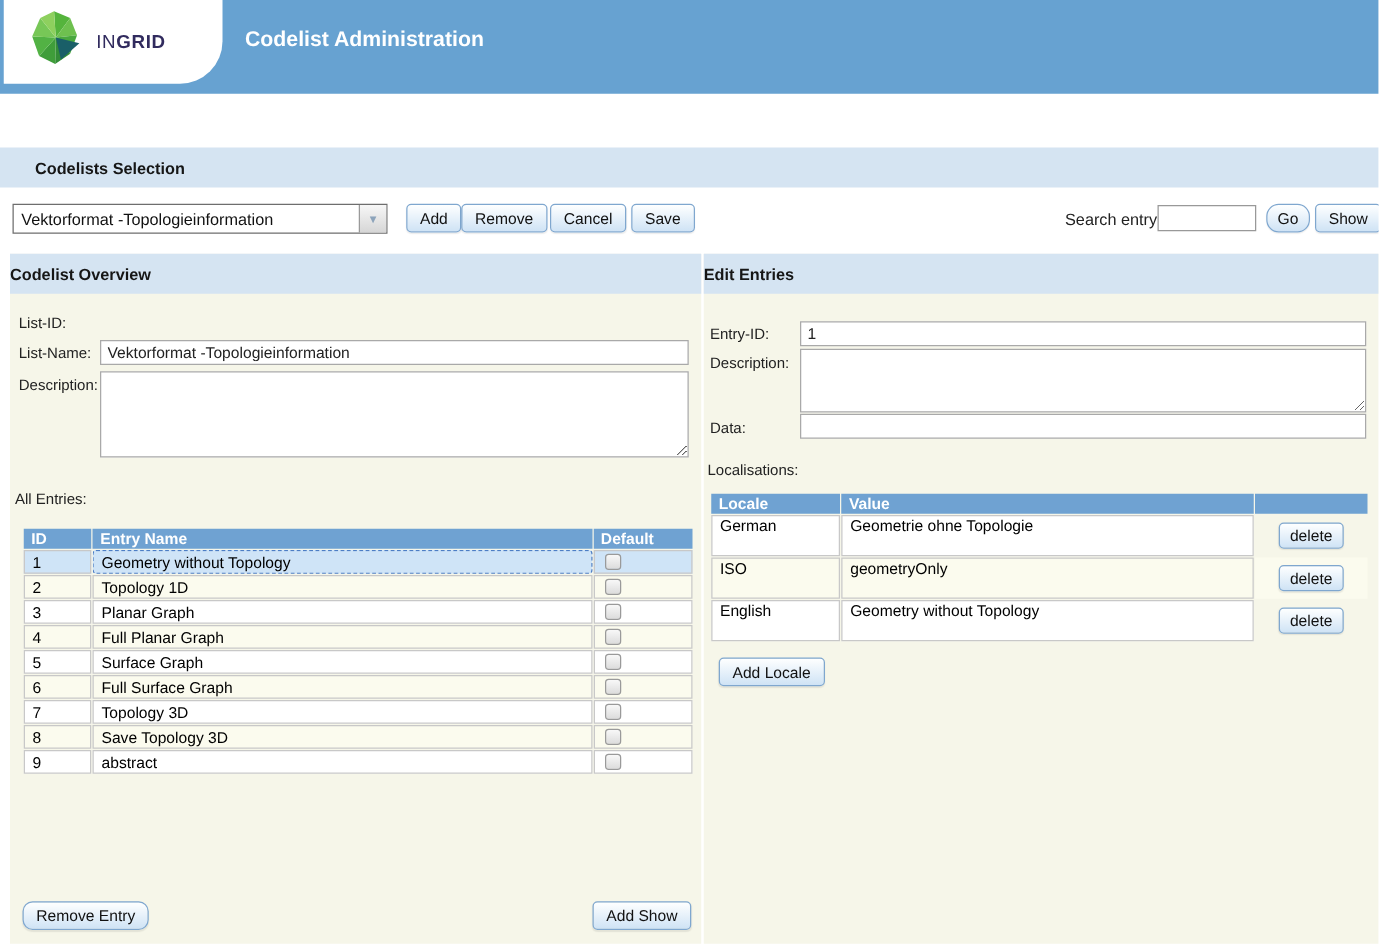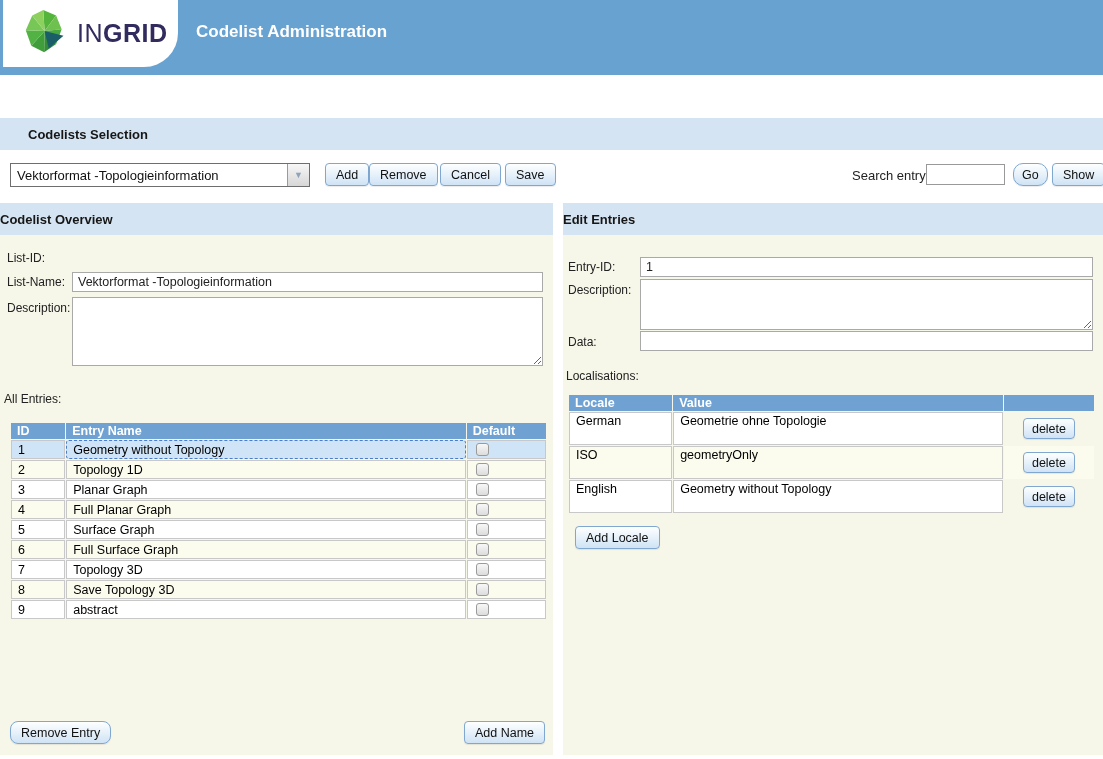--- a/index.html
+++ b/index.html
@@ -13,21 +13,21 @@
   }
   *{box-sizing:border-box;}
   body{margin:0;font-family:"Liberation Sans",sans-serif;background:#fff;}
   #screen{position:relative;width:1103px;height:759px;background:#fff;overflow:hidden;}
 
   
   .app-header{position:absolute;left:0;top:0;width:1103px;height:75px;background:var(--header-blue);}
   .logo-panel{position:absolute;left:3px;top:0;width:175px;height:67px;background:#fff;
               border-radius:0 0 34px 0;display:flex;align-items:center;}
   .gem{margin-left:20px;}
-  .logo-text{font-size:25px;color:var(--logo-navy);margin-left:8px;letter-spacing:.5px;}
+  .logo-text{font-size:15px;color:var(--logo-navy);margin-left:8px;letter-spacing:.5px;}
   .logo-text .thin{font-weight:400;}
   .logo-text .bold{font-weight:700;}
   .app-title{position:absolute;left:196px;top:22px;color:#fff;font-size:17px;font-weight:700;}
 
   
   .section-bar{position:absolute;height:32px;background:var(--section-bar-blue);
                display:flex;align-items:center;font-weight:700;font-size:13px;color:#161616;}
   .section-bar .bar-label{margin-left:28px;}
 
   
@@ -41,21 +41,21 @@
        border:1px solid #7fa7cf;border-radius:4px;background:linear-gradient(#feffff,#cfe3f5);
        font-size:12.5px;color:#111;padding:0 10px;height:23px;box-shadow:0 1px 1px rgba(0,0,0,.08);
        cursor:pointer;font-family:inherit;white-space:nowrap;}
   .btn-inline{position:static;}
   .search-label{position:absolute;left:852px;top:168px;font-size:13px;color:#222;}
   .search-input{position:absolute;left:926px;top:164px;width:79px;height:21px;border:1px solid #999;
                 font-size:13px;padding:0 4px;font-family:inherit;}
 
   
   .panel{position:absolute;top:203px;height:552px;background:var(--panel-background);}
-  .panel-left{left:0;width:553px;}
+  .panel-left{left:8px;width:553px;}
   .panel-right{left:563px;width:540px;}
   .panel-bar{position:absolute;left:0;top:0;width:100%;height:32px;background:var(--section-bar-blue);
              display:flex;align-items:center;font-weight:700;font-size:13px;color:#161616;}
   .form-label{position:absolute;font-size:12px;color:#222;white-space:nowrap;}
   .txt{position:absolute;border:1px solid #a9a9a9;background:#fff;font-size:12.5px;color:#222;
        padding:0 5px;font-family:inherit;height:20px;}
   .tarea{position:absolute;border:1px solid #a9a9a9;background:#fff;font-size:12.5px;color:#222;
          padding:2px 5px;font-family:inherit;resize:both;}
 
   
@@ -213,21 +213,21 @@
             <td>abstract</td>
             <td>
                 <div class="checkbox"></div>
               </td>
           </tr>
         </tbody>
       </table>
     </div>
 
     <button class="btn" style="left:10px;top:518px;border-radius:8px;">Remove Entry</button>
-    <button class="btn" style="right:8px;top:518px;left:auto;">Add Name</button>
+    <button class="btn" style="right:8px;top:518px;left:auto;">Add Show</button>
   </div>
 
   <div class="panel panel-right">
     <div class="panel-bar">
       <span class="bar-label">Edit Entries</span>
     </div>
 
     <span class="form-label" style="left:5px;top:57px;">Entry-ID:</span>
     <input class="txt" style="left: 77px; top: 54px; width: 453px;" value="1">
 

